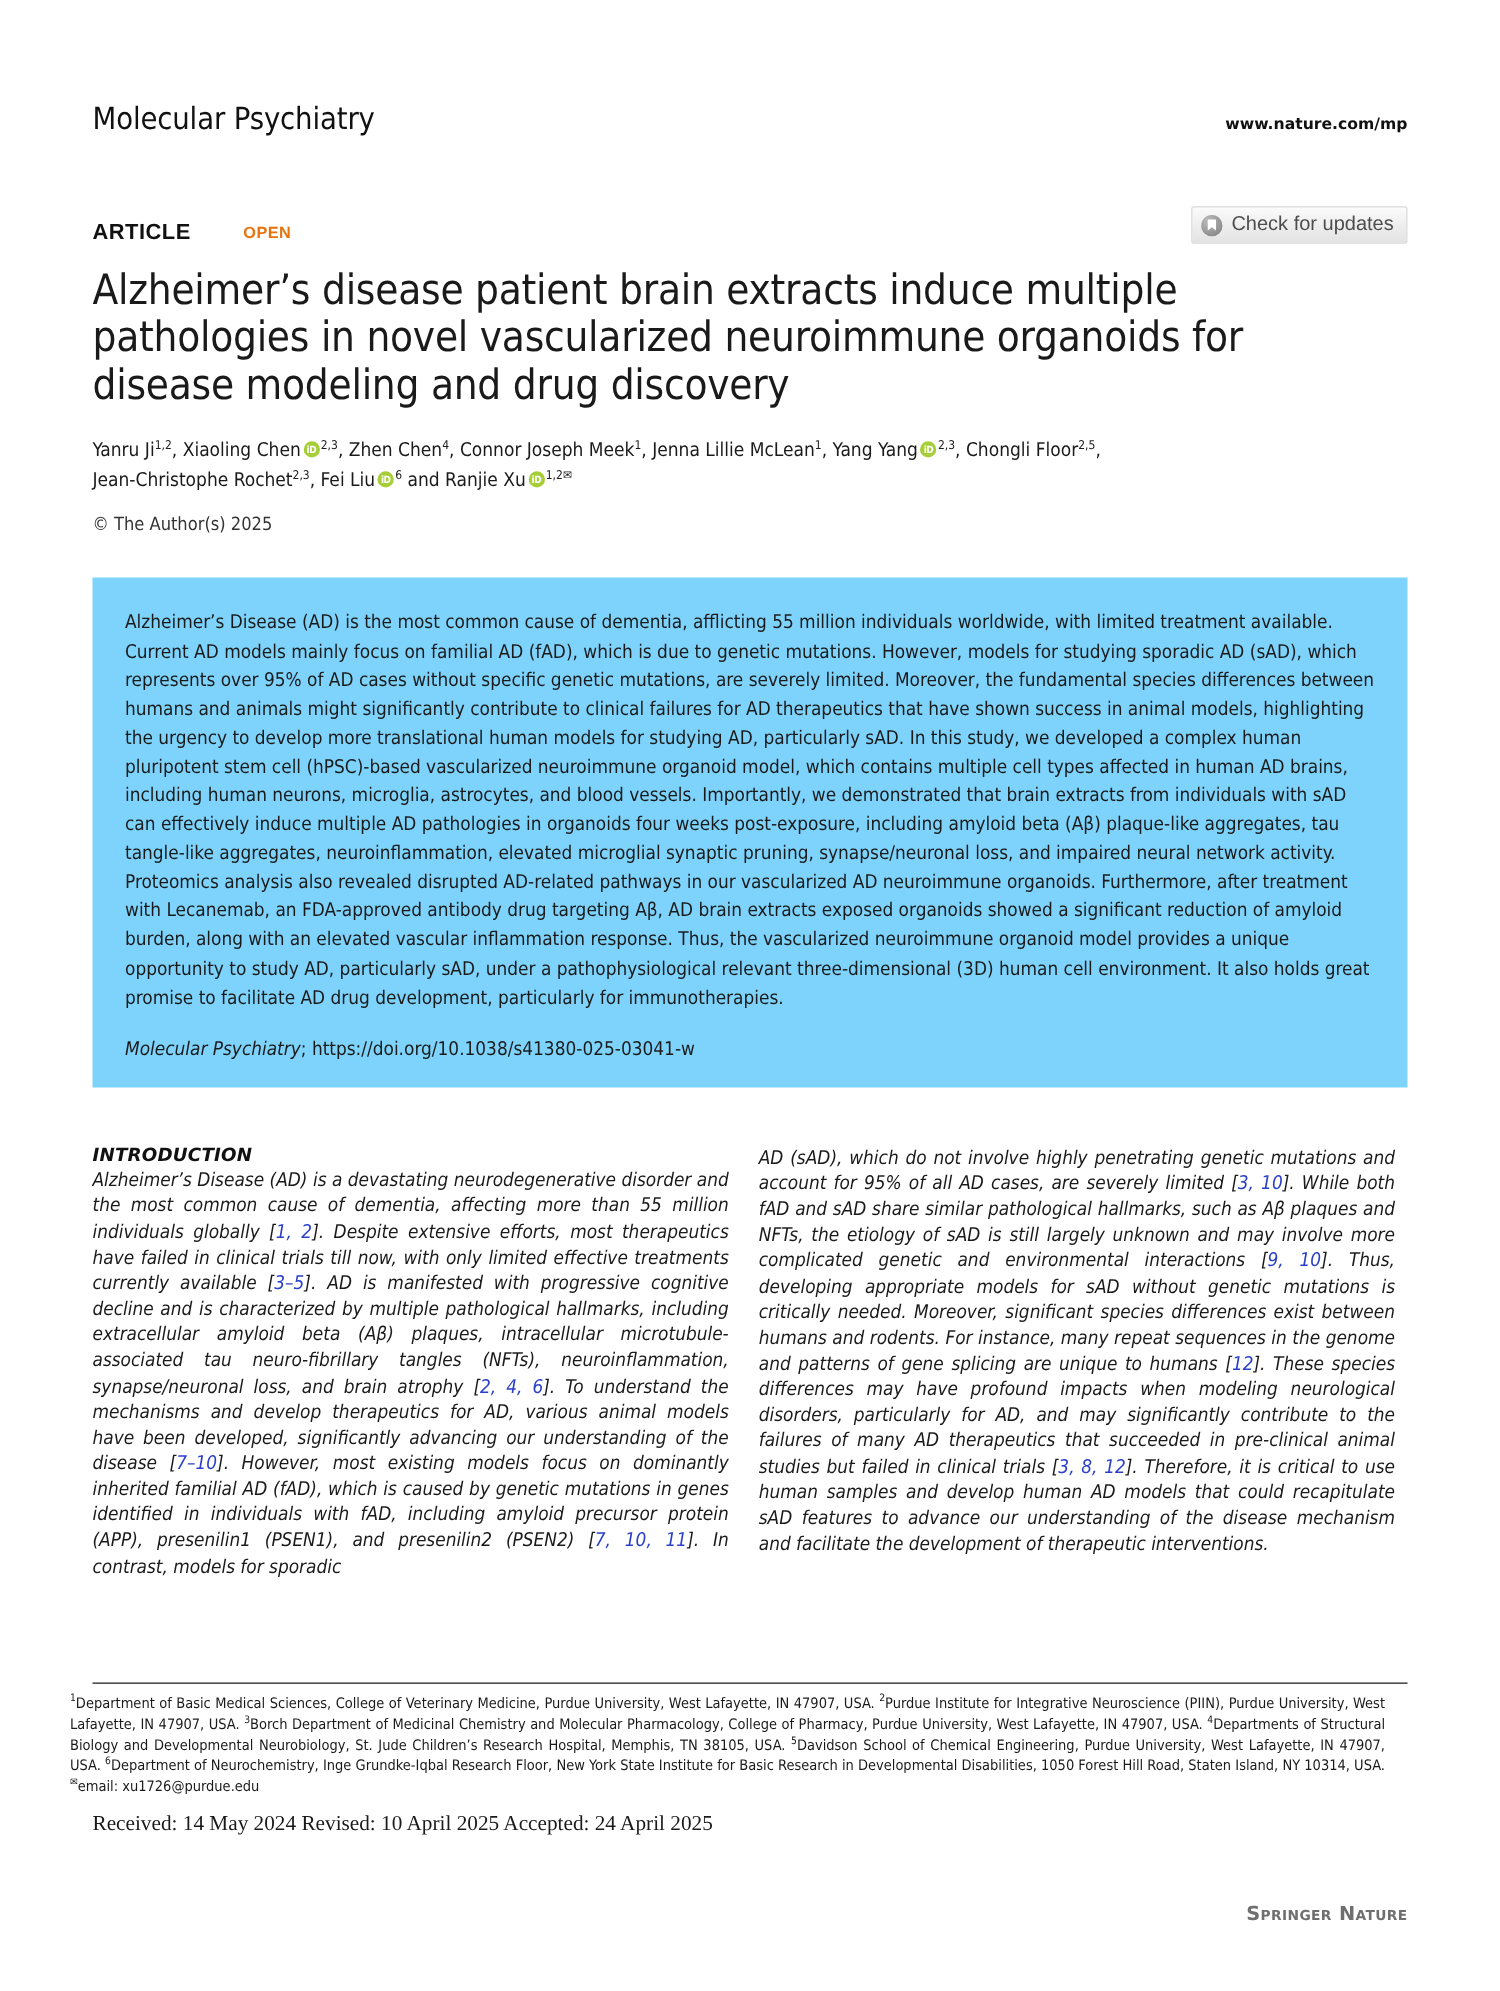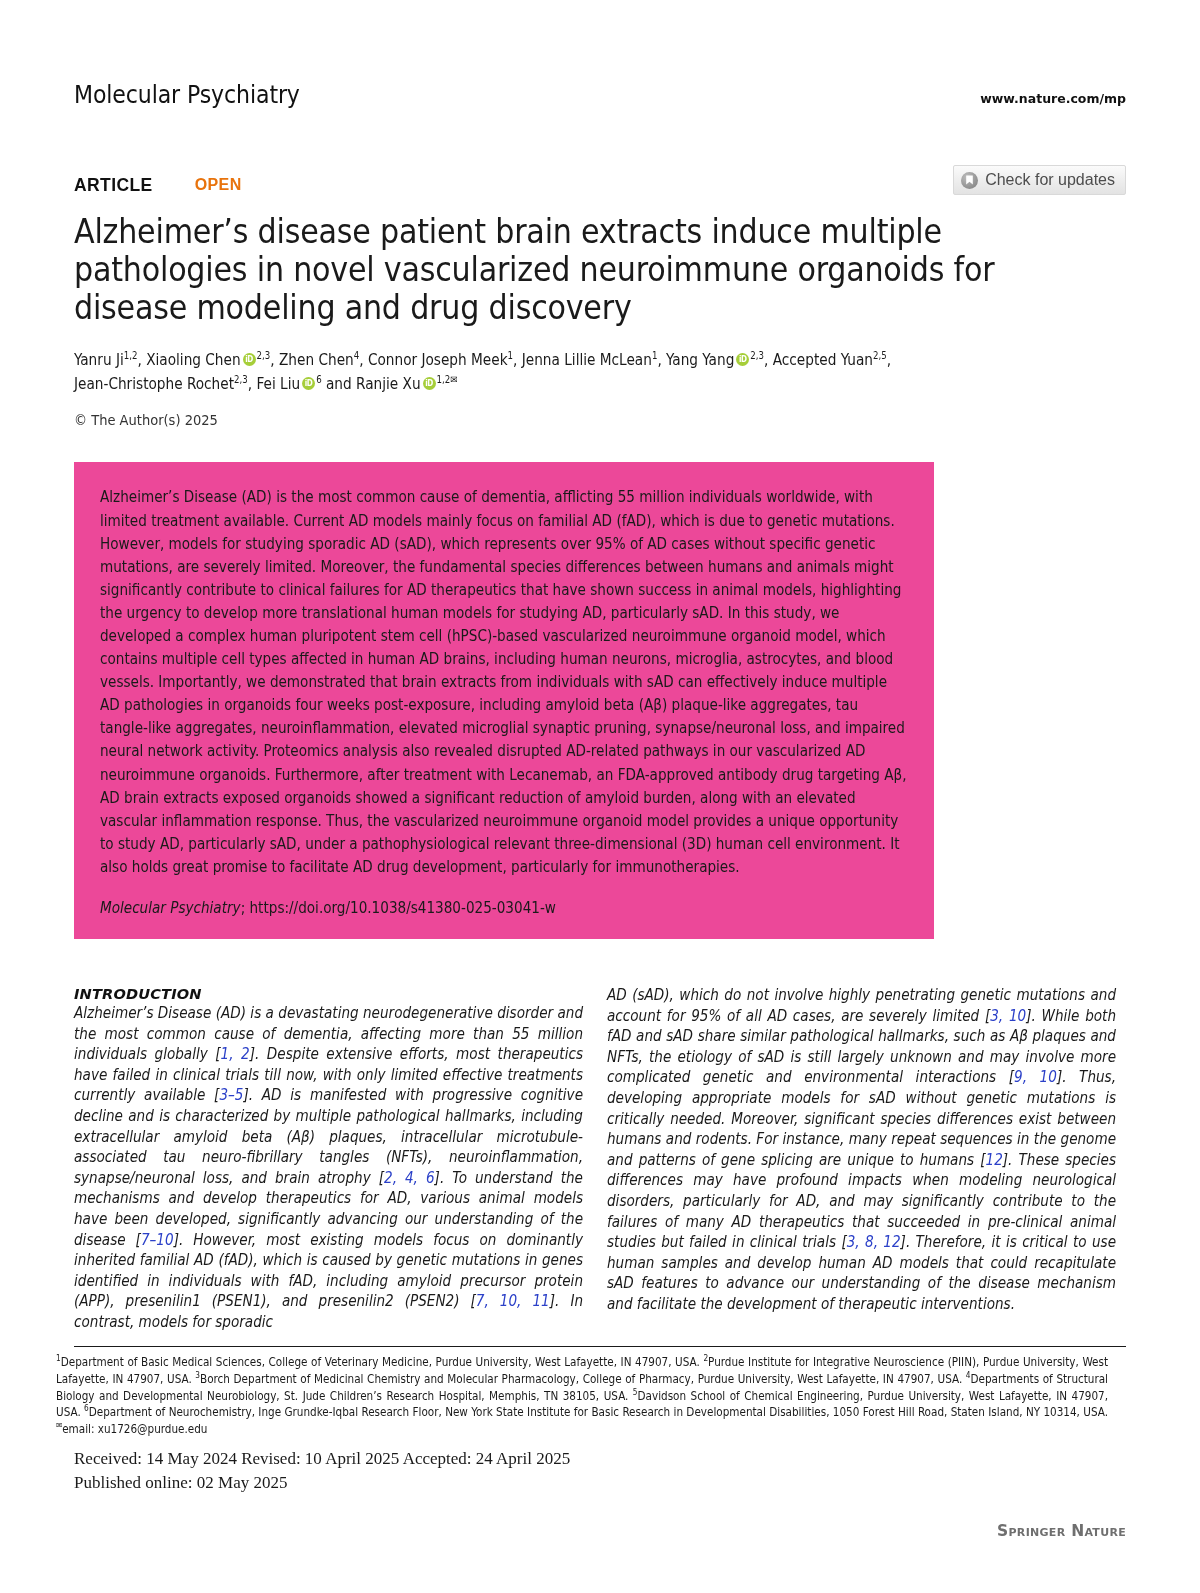--- a/index.html
+++ b/index.html
@@ -45,21 +45,21 @@
     height: 28px;
     text-align: center;
   }
   .article-label {
     font-size: 17.5px;
     font-weight: bold;
     letter-spacing: 0.4px;
     color: #111;
   }
   .open-label {
-    font-size: 16px;
+    font-size: 13px;
     font-weight: bold;
     letter-spacing: 0.4px;
     color: #e8730c;
     margin-left: 42px;
   }
   .crossmark {
     position: absolute;
     right: 0;
     top: -6px;
     display: flex;
@@ -135,23 +135,23 @@
     margin-top: 16px;
     font-family: "DejaVu Sans", sans-serif;
     font-stretch: condensed;
     font-size: 14.5px;
     color: #333;
   }
 
   
   .abstract-box {
     margin-top: 34px;
-    background: #ec4899;
+    background: #7dd3fc;
     padding: 24px 26px 22px 26px;
-    width: 860px;
+    width: 1052px;
   }
   .abstract-text {
     font-family: "DejaVu Sans", sans-serif;
     font-stretch: condensed;
     font-size: 15.1px;
     line-height: 23.1px;
     color: #1a1a1a;
     text-align: left;
     margin: 0;
   }
@@ -255,21 +255,21 @@
           <path d="M1.2 0.6 h6.6 v8.8 l-3.3 -2.6 l-3.3 2.6 z" fill="#ffffff"></path>
         </svg>
       </span>
       <span class="cm-text">Check for updates</span>
     </div>
   </div>
 
   <h1 class="title">Alzheimer’s disease patient brain extracts induce multiple pathologies in novel vascularized neuroimmune organoids for disease modeling and drug discovery</h1>
 
   <div class="authors">
-    <span id="author-line-1"><span>Yanru Ji</span><sup>1,2</sup>, <span>Xiaoling Chen</span><span class="orcid"></span><sup>2,3</sup>, <span>Zhen Chen</span><sup>4</sup>, <span>Connor Joseph Meek</span><sup>1</sup>, <span>Jenna Lillie McLean</span><sup>1</sup>, <span>Yang Yang</span><span class="orcid"></span><sup>2,3</sup>, <span>Accepted Yuan</span><sup>2,5</sup>, </span><br>
+    <span id="author-line-1"><span>Yanru Ji</span><sup>1,2</sup>, <span>Xiaoling Chen</span><span class="orcid"></span><sup>2,3</sup>, <span>Zhen Chen</span><sup>4</sup>, <span>Connor Joseph Meek</span><sup>1</sup>, <span>Jenna Lillie McLean</span><sup>1</sup>, <span>Yang Yang</span><span class="orcid"></span><sup>2,3</sup>, <span>Chongli Floor</span><sup>2,5</sup>, </span><br>
     <span id="author-line-2"><span>Jean-Christophe Rochet</span><sup>2,3</sup>, <span>Fei Liu</span><span class="orcid"></span><sup>6</sup> and <span>Ranjie Xu</span><span class="orcid"></span><sup>1,2</sup><sup class="envelope">✉</sup></span>
   </div>
 
   <div class="copyright">© The Author(s) 2025</div>
 
   <div class="abstract-box">
     <p class="abstract-text">Alzheimer’s Disease (AD) is the most common cause of dementia, afflicting 55 million individuals worldwide, with limited treatment available. Current AD models mainly focus on familial AD (fAD), which is due to genetic mutations. However, models for studying sporadic AD (sAD), which represents over 95% of AD cases without specific genetic mutations, are severely limited. Moreover, the fundamental species differences between humans and animals might significantly contribute to clinical failures for AD therapeutics that have shown success in animal models, highlighting the urgency to develop more translational human models for studying AD, particularly sAD. In this study, we developed a complex human pluripotent stem cell (hPSC)-based vascularized neuroimmune organoid model, which contains multiple cell types affected in human AD brains, including human neurons, microglia, astrocytes, and blood vessels. Importantly, we demonstrated that brain extracts from individuals with sAD can effectively induce multiple AD pathologies in organoids four weeks post-exposure, including amyloid beta (Aβ) plaque-like aggregates, tau tangle-like aggregates, neuroinflammation, elevated microglial synaptic pruning, synapse/neuronal loss, and impaired neural network activity. Proteomics analysis also revealed disrupted AD-related pathways in our vascularized AD neuroimmune organoids. Furthermore, after treatment with Lecanemab, an FDA-approved antibody drug targeting Aβ, AD brain extracts exposed organoids showed a significant reduction of amyloid burden, along with an elevated vascular inflammation response. Thus, the vascularized neuroimmune organoid model provides a unique opportunity to study AD, particularly sAD, under a pathophysiological relevant three-dimensional (3D) human cell environment. It also holds great promise to facilitate AD drug development, particularly for immunotherapies.</p>
     <div class="abstract-doi">
       <span class="jn">Molecular Psychiatry</span><span>; https://doi.org/10.1038/s41380-025-03041-w</span>
     </div>
@@ -283,17 +283,16 @@
     <div class="col">
       <p class="body-p" id="intro-right">AD (sAD), which do not involve highly penetrating genetic mutations and account for 95% of all AD cases, are severely limited [<span class="cite">3, 10</span>]. While both fAD and sAD share similar pathological hallmarks, such as Aβ plaques and NFTs, the etiology of sAD is still largely unknown and may involve more complicated genetic and environmental interactions [<span class="cite">9, 10</span>]. Thus, developing appropriate models for sAD without genetic mutations is critically needed. Moreover, significant species differences exist between humans and rodents. For instance, many repeat sequences in the genome and patterns of gene splicing are unique to humans [<span class="cite">12</span>]. These species differences may have profound impacts when modeling neurological disorders, particularly for AD, and may significantly contribute to the failures of many AD therapeutics that succeeded in pre-clinical animal studies but failed in clinical trials [<span class="cite">3, 8, 12</span>]. Therefore, it is critical to use human samples and develop human AD models that could recapitulate sAD features to advance our understanding of the disease mechanism and facilitate the development of therapeutic interventions.</p>
     </div>
   </div>
 
   <div class="rule"></div>
   <div class="affil" id="affil-block"><sup>1</sup><span>Department of Basic Medical Sciences, College of Veterinary Medicine, Purdue University, West Lafayette, IN 47907, USA. </span><sup>2</sup><span>Purdue Institute for Integrative Neuroscience (PIIN), Purdue University, West Lafayette, IN 47907, USA. </span><sup>3</sup><span>Borch Department of Medicinal Chemistry and Molecular Pharmacology, College of Pharmacy, Purdue University, West Lafayette, IN 47907, USA. </span><sup>4</sup><span>Departments of Structural Biology and Developmental Neurobiology, St. Jude Children’s Research Hospital, Memphis, TN 38105, USA. </span><sup>5</sup><span>Davidson School of Chemical Engineering, Purdue University, West Lafayette, IN 47907, USA. </span><sup>6</sup><span>Department of Neurochemistry, Inge Grundke-Iqbal Research Floor, New York State Institute for Basic Research in Developmental Disabilities, 1050 Forest Hill Road, Staten Island, NY 10314, USA. </span><sup>✉</sup><span>email: xu1726@purdue.edu</span></div>
 
   <div class="dates">
     <div>Received: 14 May 2024 Revised: 10 April 2025 Accepted: 24 April 2025</div>
-    <div>Published online: 02 May 2025</div>
   </div>
 
   <div class="footer-logo">Springer Nature</div>
 </div>
 
 </body></html>

